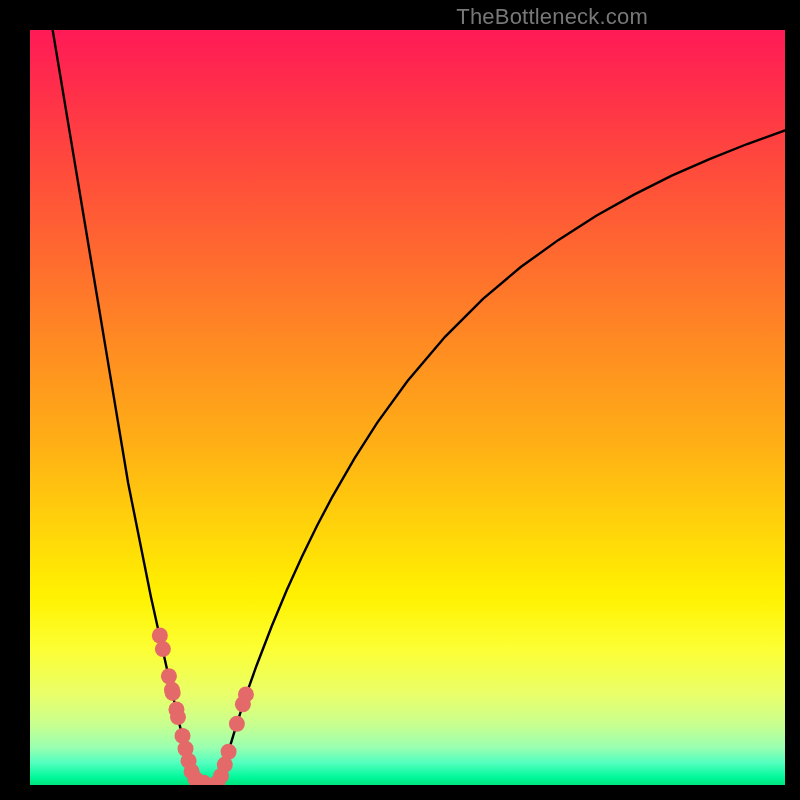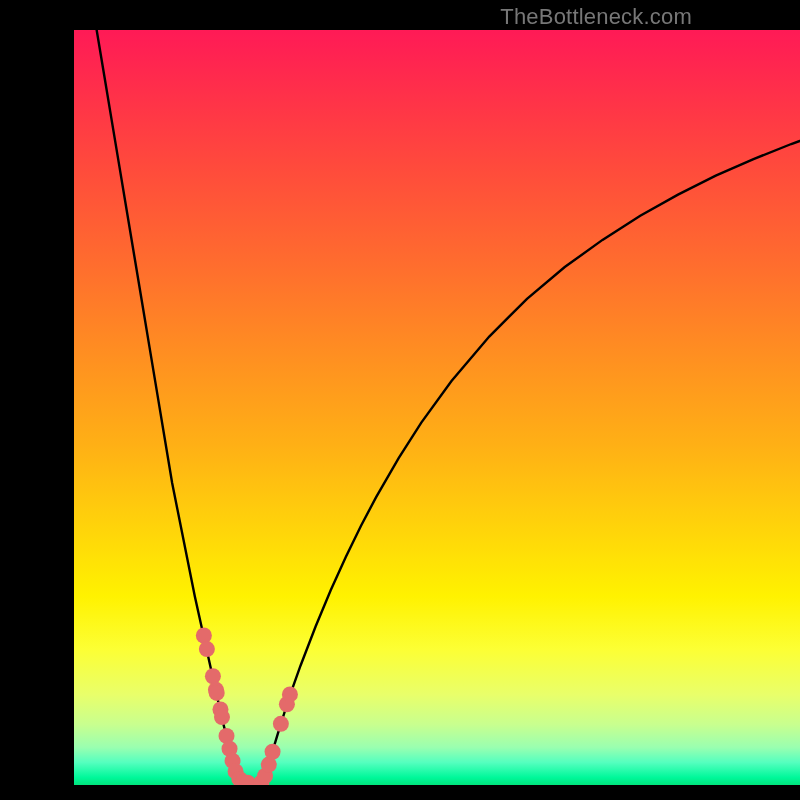--- a/index.html
+++ b/index.html
@@ -9,21 +9,20 @@
     height: 800px;
     overflow: hidden;
     background: #000;
     font-family: Arial, Helvetica, sans-serif;
   }
   .outer {
     position: relative;
     width: 664px;
     height: 800px;
     background: #000;
-    margin-left: 44px;
   }
   .plot {
     position: absolute;
     left: 30px;
     top: 30px;
     width: 755px;
     height: 755px;
     background: linear-gradient(
       to bottom,
       #ff1a56 0%,

